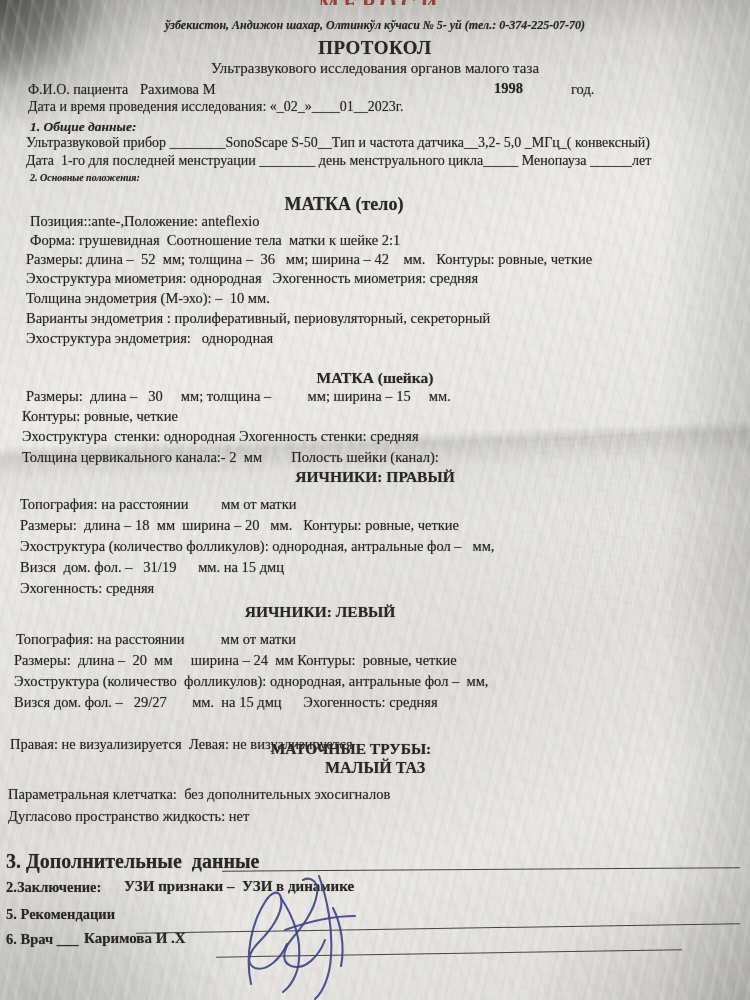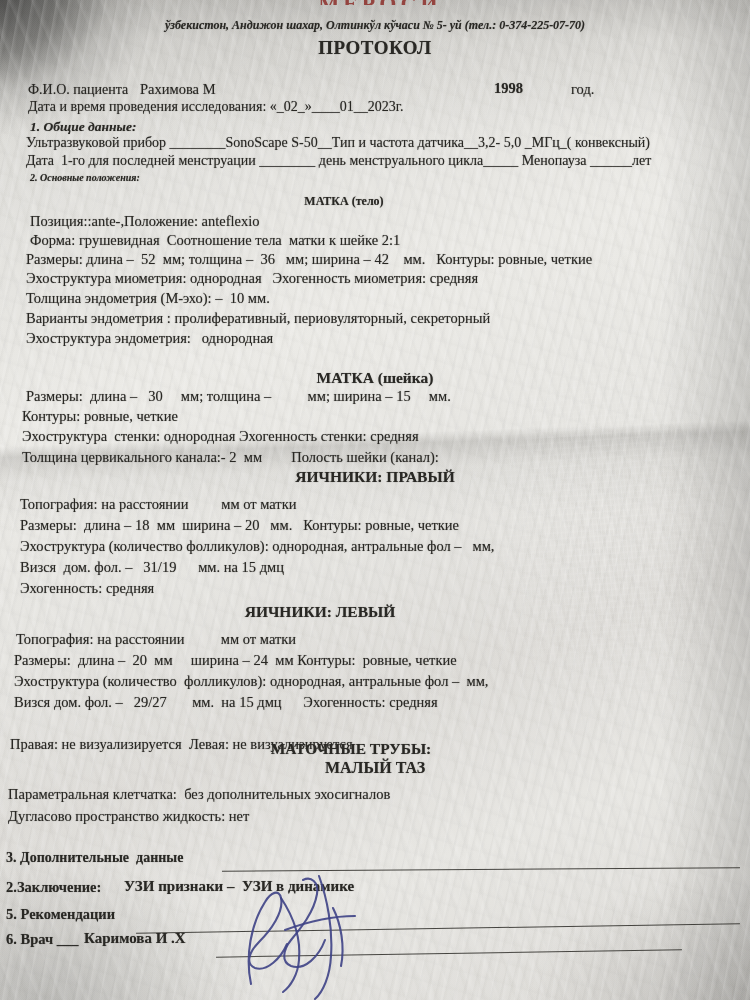--- a/index.html
+++ b/index.html
@@ -183,34 +183,35 @@
   <div class="grain"></div>
 
   <div class="inkwrap">
 
     <div class="letterhead">МЕРОСИ</div>
 
     <div class="t i b ctr" style="left:0; top:19px; width:750px; font-size:12px;">ўзбекистон, Андижон шахар, Олтинкўл кўчаси № 5- уй (тел.: 0-374-225-07-70)</div>
 
     <div class="t b ctr" style="left:0; top:38px; width:750px; font-size:19px; letter-spacing:.5px;">ПРОТОКОЛ</div>
 
+    <div class="t ctr" style="left:0; top:61px; width:750px; font-size:15px;">Ультразвукового исследования органов малого таза</div>
 
     <div class="t" style="left:28px; top:83px; font-size:14px;">Ф.И.О. пациента</div>
     <div class="t" style="left:140px; top:82px; font-size:14.5px;">Рахимова М</div>
     <div class="t b" style="left:494px; top:81px; font-size:14.5px;">1998</div>
     <div class="t" style="left:571px; top:82px; font-size:14.5px;">год.</div>
 
     <div class="t" style="left:28px; top:100px; font-size:14px;">Дата и время проведения исследования: «_02_»____01__2023г.</div>
 
     <div class="t i b" style="left:30px; top:120px; font-size:13.5px;">1. Общие данные:</div>
     <div class="t" style="left:26px; top:136px; font-size:14px;">Ультразвуковой прибор ________SonoScape S-50__Тип и частота датчика__3,2- 5,0 _МГц_( конвексный)</div>
     <div class="t" style="left:26px; top:154px; font-size:14px;">Дата  1-го для последней менструации ________ день менструального цикла_____ Менопауза ______лет</div>
     <div class="t i b" style="left:30px; top:173px; font-size:10px;">2. Основные положения:</div>
 
-    <div class="t b ctr" style="left:0; top:195px; width:688px; font-size:12px;">МАТКА (тело)</div>
+    <div class="t b ctr" style="left:0; top:195px; width:688px; font-size:18px;">МАТКА (тело)</div>
     <div class="t" style="left:30px; top:214px; font-size:14.5px;">Позиция::ante-,Положение: anteflexio</div>
     <div class="t" style="left:30px; top:233px; font-size:14.5px;">Форма: грушевидная  Соотношение тела  матки к шейке 2:1</div>
     <div class="t" style="left:26px; top:252px; font-size:14.5px;">Размеры: длина –  52  мм; толщина –  36   мм; ширина – 42    мм.   Контуры: ровные, четкие</div>
     <div class="t" style="left:26px; top:271px; font-size:14.5px;">Эхоструктура миометрия: однородная   Эхогенность миометрия: средняя</div>
     <div class="t" style="left:26px; top:291px; font-size:14.5px;">Толщина эндометрия (М-эхо): –  10 мм.</div>
     <div class="t" style="left:26px; top:311px; font-size:14.5px;">Варианты эндометрия : пролиферативный, периовуляторный, секреторный</div>
     <div class="t" style="left:26px; top:331px; font-size:14.5px;">Эхоструктура эндометрия:   однородная</div>
 
     <div class="t b ctr" style="left:0; top:370px; width:750px; font-size:15.5px;">МАТКА (шейка)</div>
     <div class="t" style="left:26px; top:389px; font-size:14.5px;">Размеры:  длина –   30     мм; толщина –          мм; ширина – 15     мм.</div>
@@ -231,21 +232,21 @@
     <div class="t" style="left:14px; top:674px; font-size:14.5px;">Эхоструктура (количество  фолликулов): однородная, антральные фол –  мм,</div>
     <div class="t" style="left:14px; top:695px; font-size:14.5px;">Визся дом. фол. –   29/27       мм.  на 15 дмц      Эхогенность: средняя</div>
 
     <div class="t b ctr" style="left:0; top:713px; width:702px; font-size:15.5px;margin-top:28px;">МАТОЧНЫЕ ТРУБЫ:</div>
     <div class="t" style="left:10px; top:737px; font-size:14.5px;">Правая: не визуализируется  Левая: не визуализируется</div>
 
     <div class="t b ctr" style="left:0; top:760px; width:750px; font-size:16px;">МАЛЫЙ ТАЗ</div>
     <div class="t" style="left:8px; top:787px; font-size:14.5px;">Параметральная клетчатка:  без дополнительных эхосигналов</div>
     <div class="t" style="left:8px; top:809px; font-size:14.5px;">Дугласово пространство жидкость: нет</div>
 
-    <div class="t b" style="left:6px; top:851px; font-size:14px;">3. Дополнительные  данные</div>
+    <div class="t b" style="left:6px; top:851px; font-size:20px;">3. Дополнительные  данные</div>
     <div class="rule" style="left:222px; top:869px; width:518px; transform:rotate(-0.4deg);"></div>
 
     <div class="t b" style="left:6px; top:880px; font-size:14.5px;">2.Заключение:</div>
     <div class="t b" style="left:124px; top:879px; font-size:15px;">УЗИ признаки –  УЗИ в динамике</div>
 
     <div class="t b" style="left:6px; top:907px; font-size:14.5px;">5. Рекомендации</div>
     <div class="rule" style="left:136px; top:928px; width:604px; transform:rotate(-0.9deg);"></div>
 
     <div class="t b" style="left:6px; top:932px; font-size:14.5px;">6. Врач ___</div>
     <div class="t b" style="left:84px; top:931px; font-size:15px;">Каримова И .Х</div>

